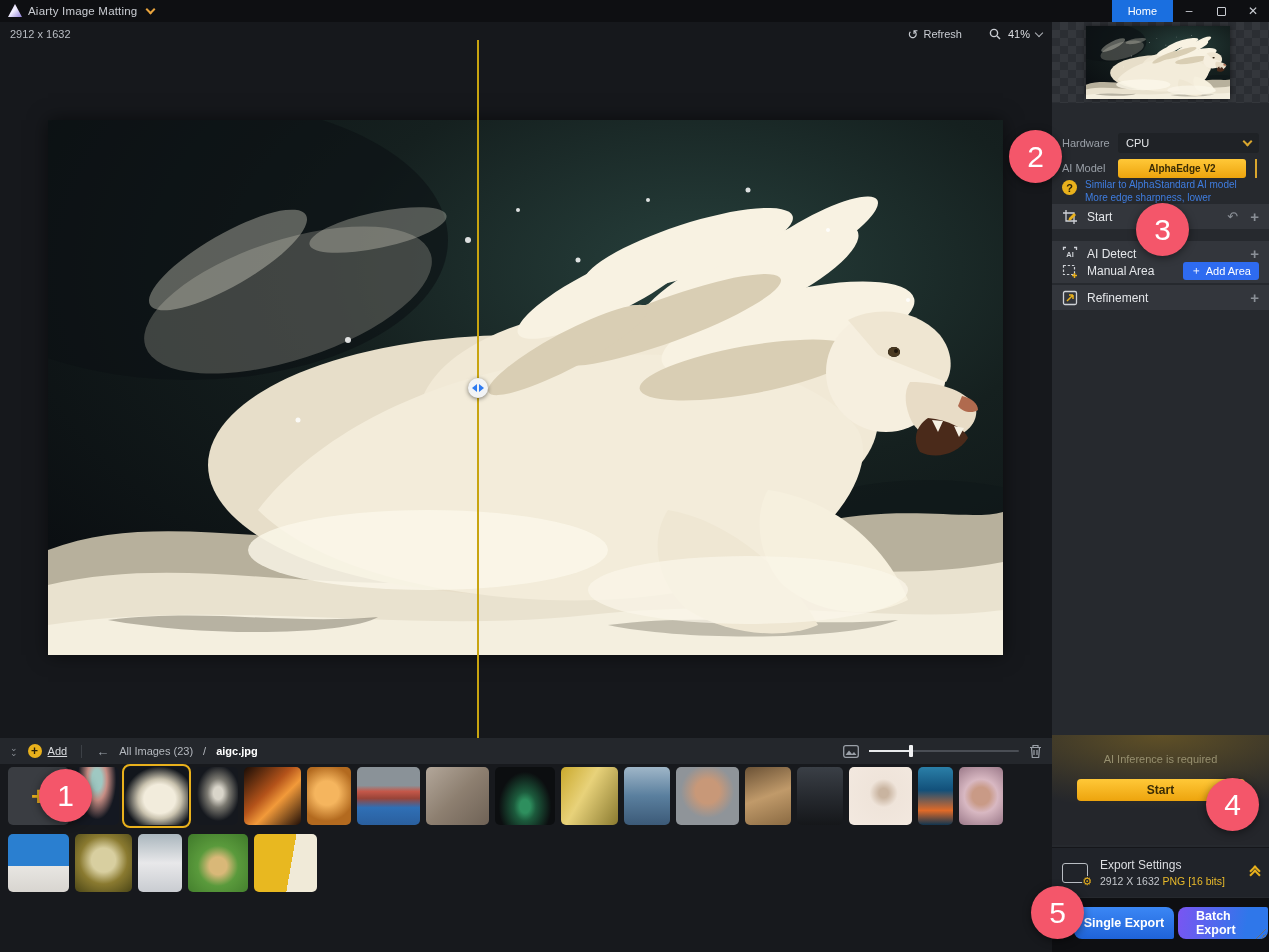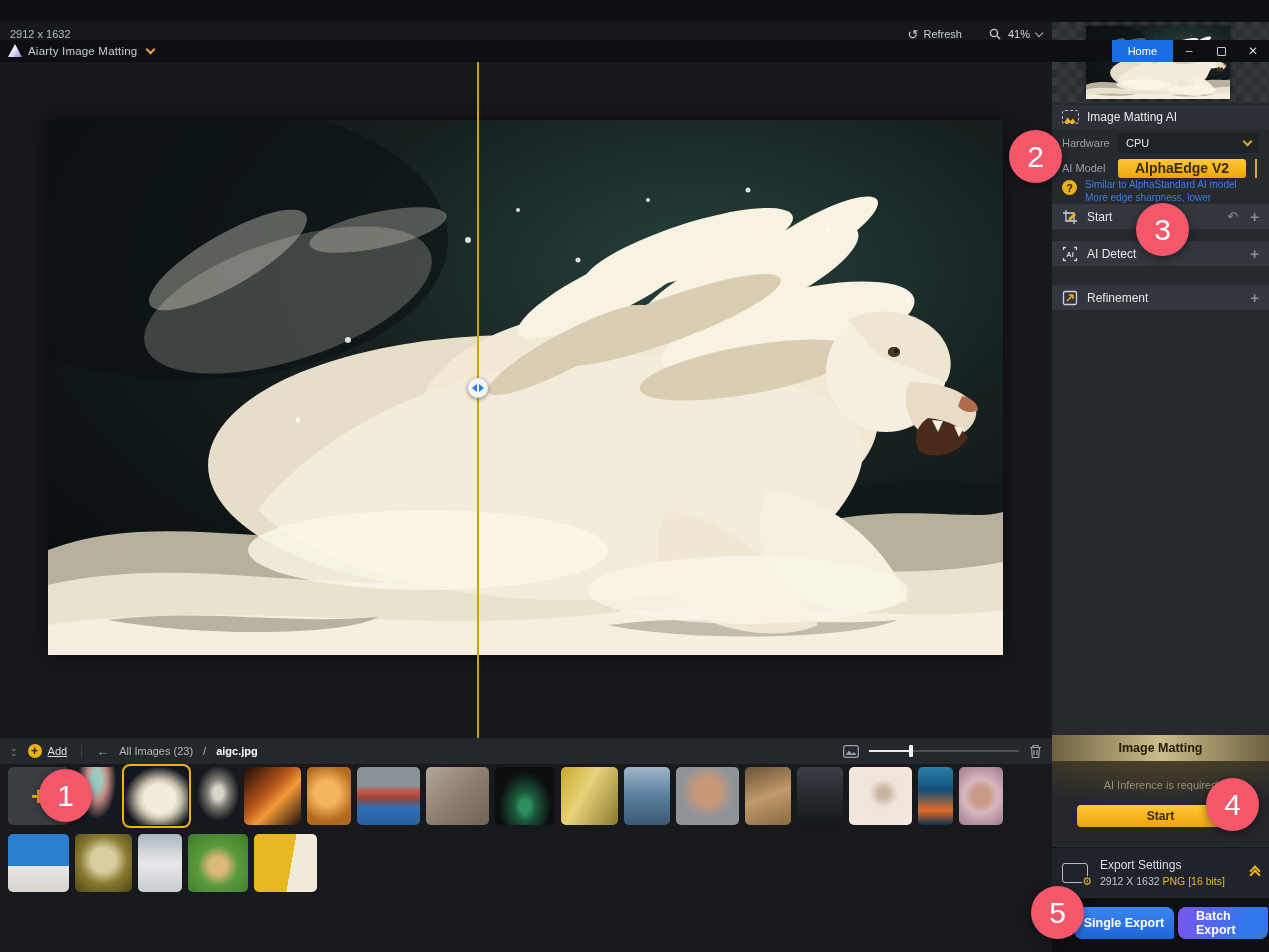--- a/index.html
+++ b/index.html
@@ -1,21 +1,21 @@
 <!DOCTYPE html>
 <html><head>
 <meta charset="utf-8">
 <style>
   * { margin:0; padding:0; box-sizing:border-box; }
   html,body { background:#000; }
   body { font-family:"Liberation Sans", sans-serif; }
   .window { position:relative; width:1269px; height:952px; background:#0f1013; overflow:hidden; }
 
   
-  .titlebar { position:absolute; top:0; left:0; width:1269px; height:22px; background:#0e0f12; display:flex; align-items:center; padding-left:28px; z-index:30;margin-top:40px; }
+  .titlebar { position:absolute; top:0; left:0; width:1269px; height:22px; background:#0e0f12; display:flex; align-items:center; padding-left:28px; z-index:30; }
   .logo { position:absolute; left:8px; top:4px; width:14px; height:13px;
           background:linear-gradient(135deg,#cfc3f2 0%,#f2efff 45%,#8f7fd8 100%);
           clip-path:polygon(50% 0,100% 100%,0 100%); }
   .app-title { color:#c9ccd2; font-size:11.5px; letter-spacing:.2px; }
   .title-chev { width:7px; height:7px; border-right:2px solid #e8a33d; border-bottom:2px solid #e8a33d; transform:rotate(45deg); margin-left:10px; margin-top:-3px; }
   .tb-right { position:absolute; right:0; top:0; height:22px; display:flex; align-items:center; }
   .home-btn { height:22px; padding:0 16px; background:#1a6fe0; color:#fff; font-size:11px; display:flex; align-items:center; cursor:default; }
   .win-btn { width:32px; height:22px; color:#c9ccd2; font-size:12px; display:flex; align-items:center; justify-content:center; }
   .max-glyph { width:9px; height:9px; border:1.4px solid #c9ccd2; border-radius:1px; }
 
@@ -66,21 +66,21 @@
   .panel-header { position:absolute; top:83px; left:0; right:0; height:24px; background:#2d3036; display:flex; align-items:center; gap:8px; padding:0 10px; }
   .panel-header-label { color:#e8eaec; font-size:12px; }
   .imgmat-ico { width:17px; height:14px; border:1.3px dashed #b9bdc3; border-radius:3px; position:relative; overflow:hidden; }
   .imgmat-ico::after { content:""; position:absolute; left:1px; bottom:0; width:12px; height:7px; background:#e9b11c; clip-path:polygon(0 100%,30% 20%,55% 70%,75% 35%,100% 100%); }
   .field-row { position:absolute; left:0; right:0; display:flex; align-items:center; padding:0 10px; }
   .field-label { color:#9aa0a8; font-size:11px; width:56px; }
   .dropdown { flex:1; height:20px; background:#1f2226; border-radius:3px; display:flex; align-items:center; padding:0 8px; position:relative; }
   .dropdown-value { color:#e4e6e9; font-size:11px; }
   .chev-gold { width:7px; height:7px; border-right:2px solid #d9a62e; border-bottom:2px solid #d9a62e; transform:rotate(45deg); margin-top:-3px; }
   .dd-chev { position:absolute; right:8px; top:8px; }
-  .model-pill { width:128px; height:19px; border-radius:3px; background:linear-gradient(180deg,#ffc838,#eda40d); color:#3a2c05; font-size:14px; font-weight:bold; display:flex; align-items:center; justify-content:center; }
+  .model-pill { width:128px; height:19px; border-radius:3px; background:linear-gradient(180deg,#ffc838,#eda40d); color:#3a2c05; font-size:10px; font-weight:bold; display:flex; align-items:center; justify-content:center; }
   .model-chev-wrap { margin-left:auto; padding-right:2px; }
   .hint { position:absolute; left:10px; right:6px; top:156px; display:flex; gap:8px; }
   .q-ico { width:15px; height:15px; border-radius:50%; background:#e9b11c; color:#2a2108; font-size:11px; font-weight:bold; display:flex; align-items:center; justify-content:center; margin-top:2px; flex:none; }
   .hint-lines { font-size:10px; color:#3f7de0; line-height:13px; }
 
   .tool-row { position:absolute; left:0; right:0; height:25px; background:#33363c; display:flex; align-items:center; gap:9px; padding:0 10px; }
   .tool-label { color:#e4e6e9; font-size:12px; }
   .tool-right { margin-left:auto; display:flex; align-items:center; gap:12px; }
   .undo-ico { color:#8a8f96; font-size:13px; }
   .plus-ico { color:#8a8f96; font-size:15px; font-weight:bold; line-height:1; }
@@ -303,24 +303,20 @@
 
   <div class="right-panel">
     <div class="navigator">
       <div class="nav-img">
         <svg width="144" height="73">
             <use href="#lionArt"></use>
           </svg>
       </div>
     </div>
 
-    <div class="panel-header">
-      <span class="imgmat-ico"></span>
-      <span class="panel-header-label">Image Matting AI</span>
-    </div>
 
     <div class="field-row" style="top:110px; height:22px;">
       <span class="field-label">Hardware</span>
       <div class="dropdown">
         <span class="dropdown-value">CPU</span>
         <span class="chev-gold dd-chev"></span>
       </div>
     </div>
 
     <div class="field-row" style="top:135px; height:22px;">
@@ -353,34 +349,44 @@
       <svg class="ticon" viewBox="0 0 16 16">
         <path d="M4,1.5 h-2.5 v2.5 M12,1.5 h2.5 v2.5 M4,14.5 h-2.5 v-2.5 M12,14.5 h2.5 v-2.5" fill="none" stroke="#cfd2d7" stroke-width="1.3"></path>
         <text x="8" y="11" font-size="7.5" fill="#cfd2d7" text-anchor="middle" font-family="Liberation Sans, sans-serif" font-weight="bold">AI</text>
       </svg>
       <span class="tool-label">AI Detect</span>
       <div class="tool-right">
         <span class="plus-ico">+</span>
       </div>
     </div>
 
+    <div class="tool-row" style="top:236px;">
+      <svg class="ticon" viewBox="0 0 16 16">
+        <rect x="1.5" y="2.5" width="11" height="9" fill="none" stroke="#cfd2d7" stroke-width="1.2" stroke-dasharray="2.4 1.8"></rect>
+        <path d="M12.5,10 v5 M10,12.5 h5" stroke="#e9b11c" stroke-width="1.5"></path>
+      </svg>
+      <span class="tool-label">Manual Area</span>
+      <div class="addarea-btn">
+        <span class="addarea-plus">＋</span>
+        <span>Add Area</span>
+      </div>
+    </div>
 
     <div class="tool-row" style="top:263px;">
       <svg class="ticon" viewBox="0 0 16 16">
         <rect x="1.5" y="1.5" width="13" height="13" rx="1.5" fill="none" stroke="#cfd2d7" stroke-width="1.3"></rect>
         <path d="M5,11 L11,5 M11,5 h-4 M11,5 v4" fill="none" stroke="#e9b11c" stroke-width="1.5"></path>
       </svg>
       <span class="tool-label">Refinement</span>
       <div class="tool-right">
         <span class="plus-ico">+</span>
       </div>
     </div>
 
     <div class="matting-panel">
-      <div class="matting-header">Image Matting</div>
       <div class="matting-status">AI Inference is required</div>
       <div class="start-btn">Start</div>
     </div>
 
     <div class="export-settings">
       <div class="exp-ico">
         <span class="exp-gear">⚙</span>
       </div>
       <div class="exp-text">
         <div class="t1">Export Settings</div>

